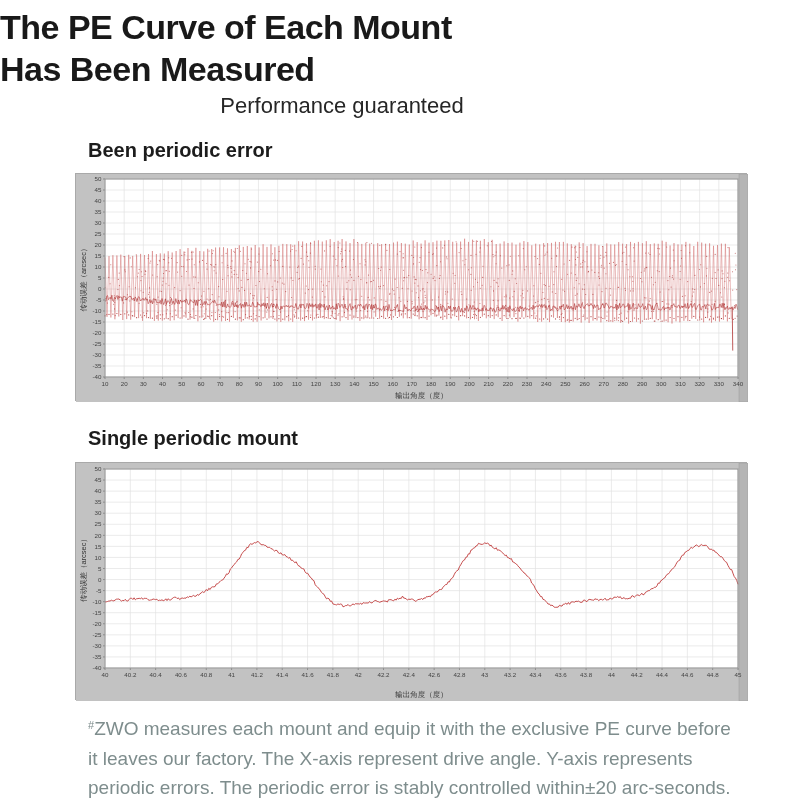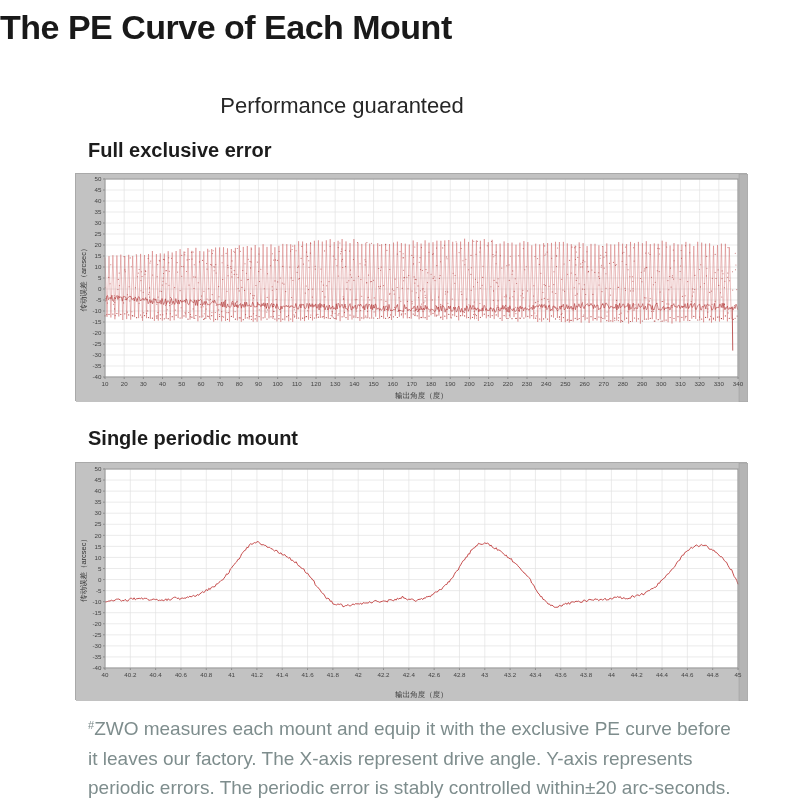--- a/index.html
+++ b/index.html
@@ -32,25 +32,26 @@
     position:absolute;top:711px;left:88px;width:648px;margin:0;
     font-size:19px;line-height:29.5px;color:#7e8d8d;font-weight:400;
   }
   .footnote sup{font-size:11px;vertical-align:6px;}
 </style>
 </head>
 <body>
 
 <h1 class="page-title">
   <span>The PE Curve of Each Mount</span><br>
+  <span>Has Been Measured</span>
 </h1>
 
 <p class="page-subtitle">Performance guaranteed</p>
 
-<h2 class="section-label" id="section1-label">Full exclusive error</h2>
+<h2 class="section-label" id="section1-label">Been periodic error</h2>
 
 <div class="chart-frame" id="chart1-frame">
   <svg id="chart-full" width="672" height="228" viewBox="0 0 672 228" font-family="&quot;Liberation Sans&quot;, sans-serif">
       <rect x="0" y="0" width="672" height="228" fill="#c2c2c2"></rect>
       <rect x="663" y="0" width="9" height="228" fill="#b5b5b5" stroke="#9a9a9a" stroke-width="0.5"></rect>
       <rect x="29" y="5" width="633" height="198" fill="#ffffff"></rect>
       <line x1="29" y1="5" x2="29" y2="203" stroke="#e3e3e3" stroke-width="0.7"></line>
       <line x1="48.18181818181819" y1="5" x2="48.18181818181819" y2="203" stroke="#e3e3e3" stroke-width="0.7"></line>
       <line x1="67.36363636363637" y1="5" x2="67.36363636363637" y2="203" stroke="#e3e3e3" stroke-width="0.7"></line>
       <line x1="86.54545454545455" y1="5" x2="86.54545454545455" y2="203" stroke="#e3e3e3" stroke-width="0.7"></line>

